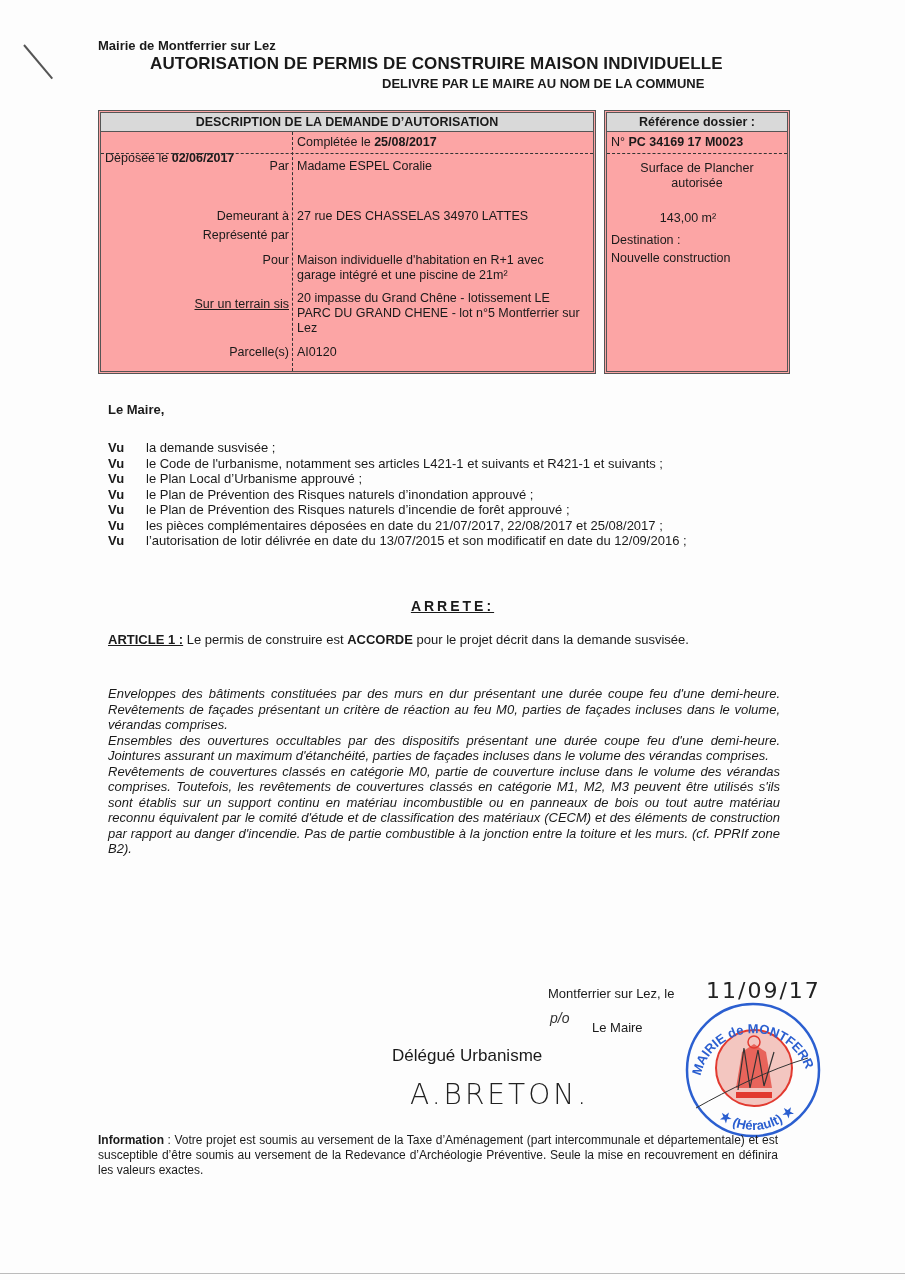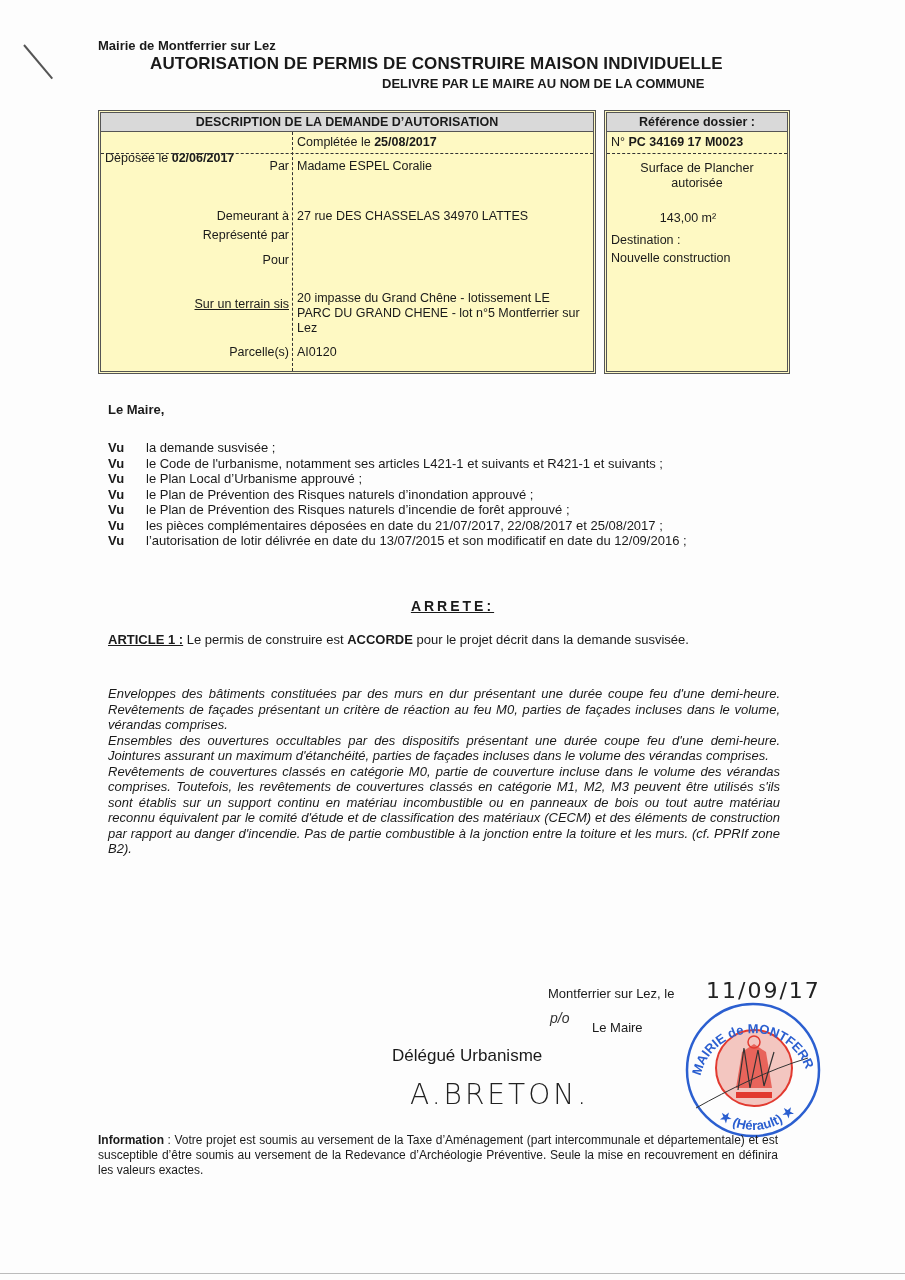--- a/index.html
+++ b/index.html
@@ -7,21 +7,21 @@
     width: 905px; height: 1280px; position: relative; overflow: hidden;
     background: #fdfdfd; color: #1a1a1a;
     font-family: "Liberation Sans", sans-serif;
   }
   .abs { position: absolute; }
   .staple { left: 24px; top: 44px; width: 44px; height: 2px; background: #555; transform-origin: left center; transform: rotate(50deg); }
   .mairie { left: 98px; top: 38px; font-size: 13px; font-weight: bold; }
   .title1 { left: 150px; top: 54px; font-size: 17px; font-weight: bold; letter-spacing: 0.1px; }
   .title2 { left: 382px; top: 76px; font-size: 13px; font-weight: bold; }
 
-  .box { border: 3px double #555; background: #fef9c3; }
+  .box { border: 3px double #555; background: #fca5a5; }
   .desc-box { left: 98px; top: 110px; width: 492px; height: 258px; }
   .ref-box { left: 604px; top: 110px; width: 180px; height: 258px; }
   .box-head { background: #d9d9d9; border-bottom: 1px solid #555; text-align: center; font-size: 12.5px; font-weight: bold; height: 18px; line-height: 18px; }
   .row { position: absolute; font-size: 12.5px; line-height: 15px; }
   .lbl { text-align: right; width: 188px; left: 0; }
   .val { left: 196px; width: 290px; }
   .vsep { position: absolute; left: 191px; top: 19px; bottom: 0; border-left: 1.5px dashed #333; }
   .hsep { position: absolute; left: 0; right: 0; border-top: 1.5px dashed #333; }
   .ref-row { position: absolute; left: 4px; right: 22px; font-size: 12.5px; line-height: 15px; }
   .center { text-align: center; }
@@ -72,20 +72,21 @@
   <div class="row lbl" style="top:46px;">Par</div>
   <div class="row val" style="top:46px;">Madame ESPEL Coralie</div>
 
   <div class="row lbl" style="top:96px;">Demeurant à</div>
   <div class="row val" style="top:96px;">27 rue DES CHASSELAS 34970 LATTES</div>
 
   <div class="row lbl" style="top:115px;">Représenté par</div>
   <div class="row val" style="top:115px;"></div>
 
   <div class="row lbl" style="top:140px;">Pour</div>
+  <div class="row val" style="top:140px; width:285px;">Maison individuelle d'habitation en R+1 avec garage intégré et une piscine de 21m²</div>
 
   <div class="row lbl" style="top:184px;text-decoration:underline;">Sur un terrain sis</div>
   <div class="row val" style="top:178px; width:285px;">20  impasse du Grand Chêne - lotissement LE PARC DU GRAND CHENE - lot n°5 Montferrier sur Lez</div>
 
   <div class="row lbl" style="top:232px;">Parcelle(s)</div>
   <div class="row val" style="top:232px;">AI0120</div>
 </div>
 
 <div class="abs box ref-box">
   <div class="box-head">Référence dossier :</div>

